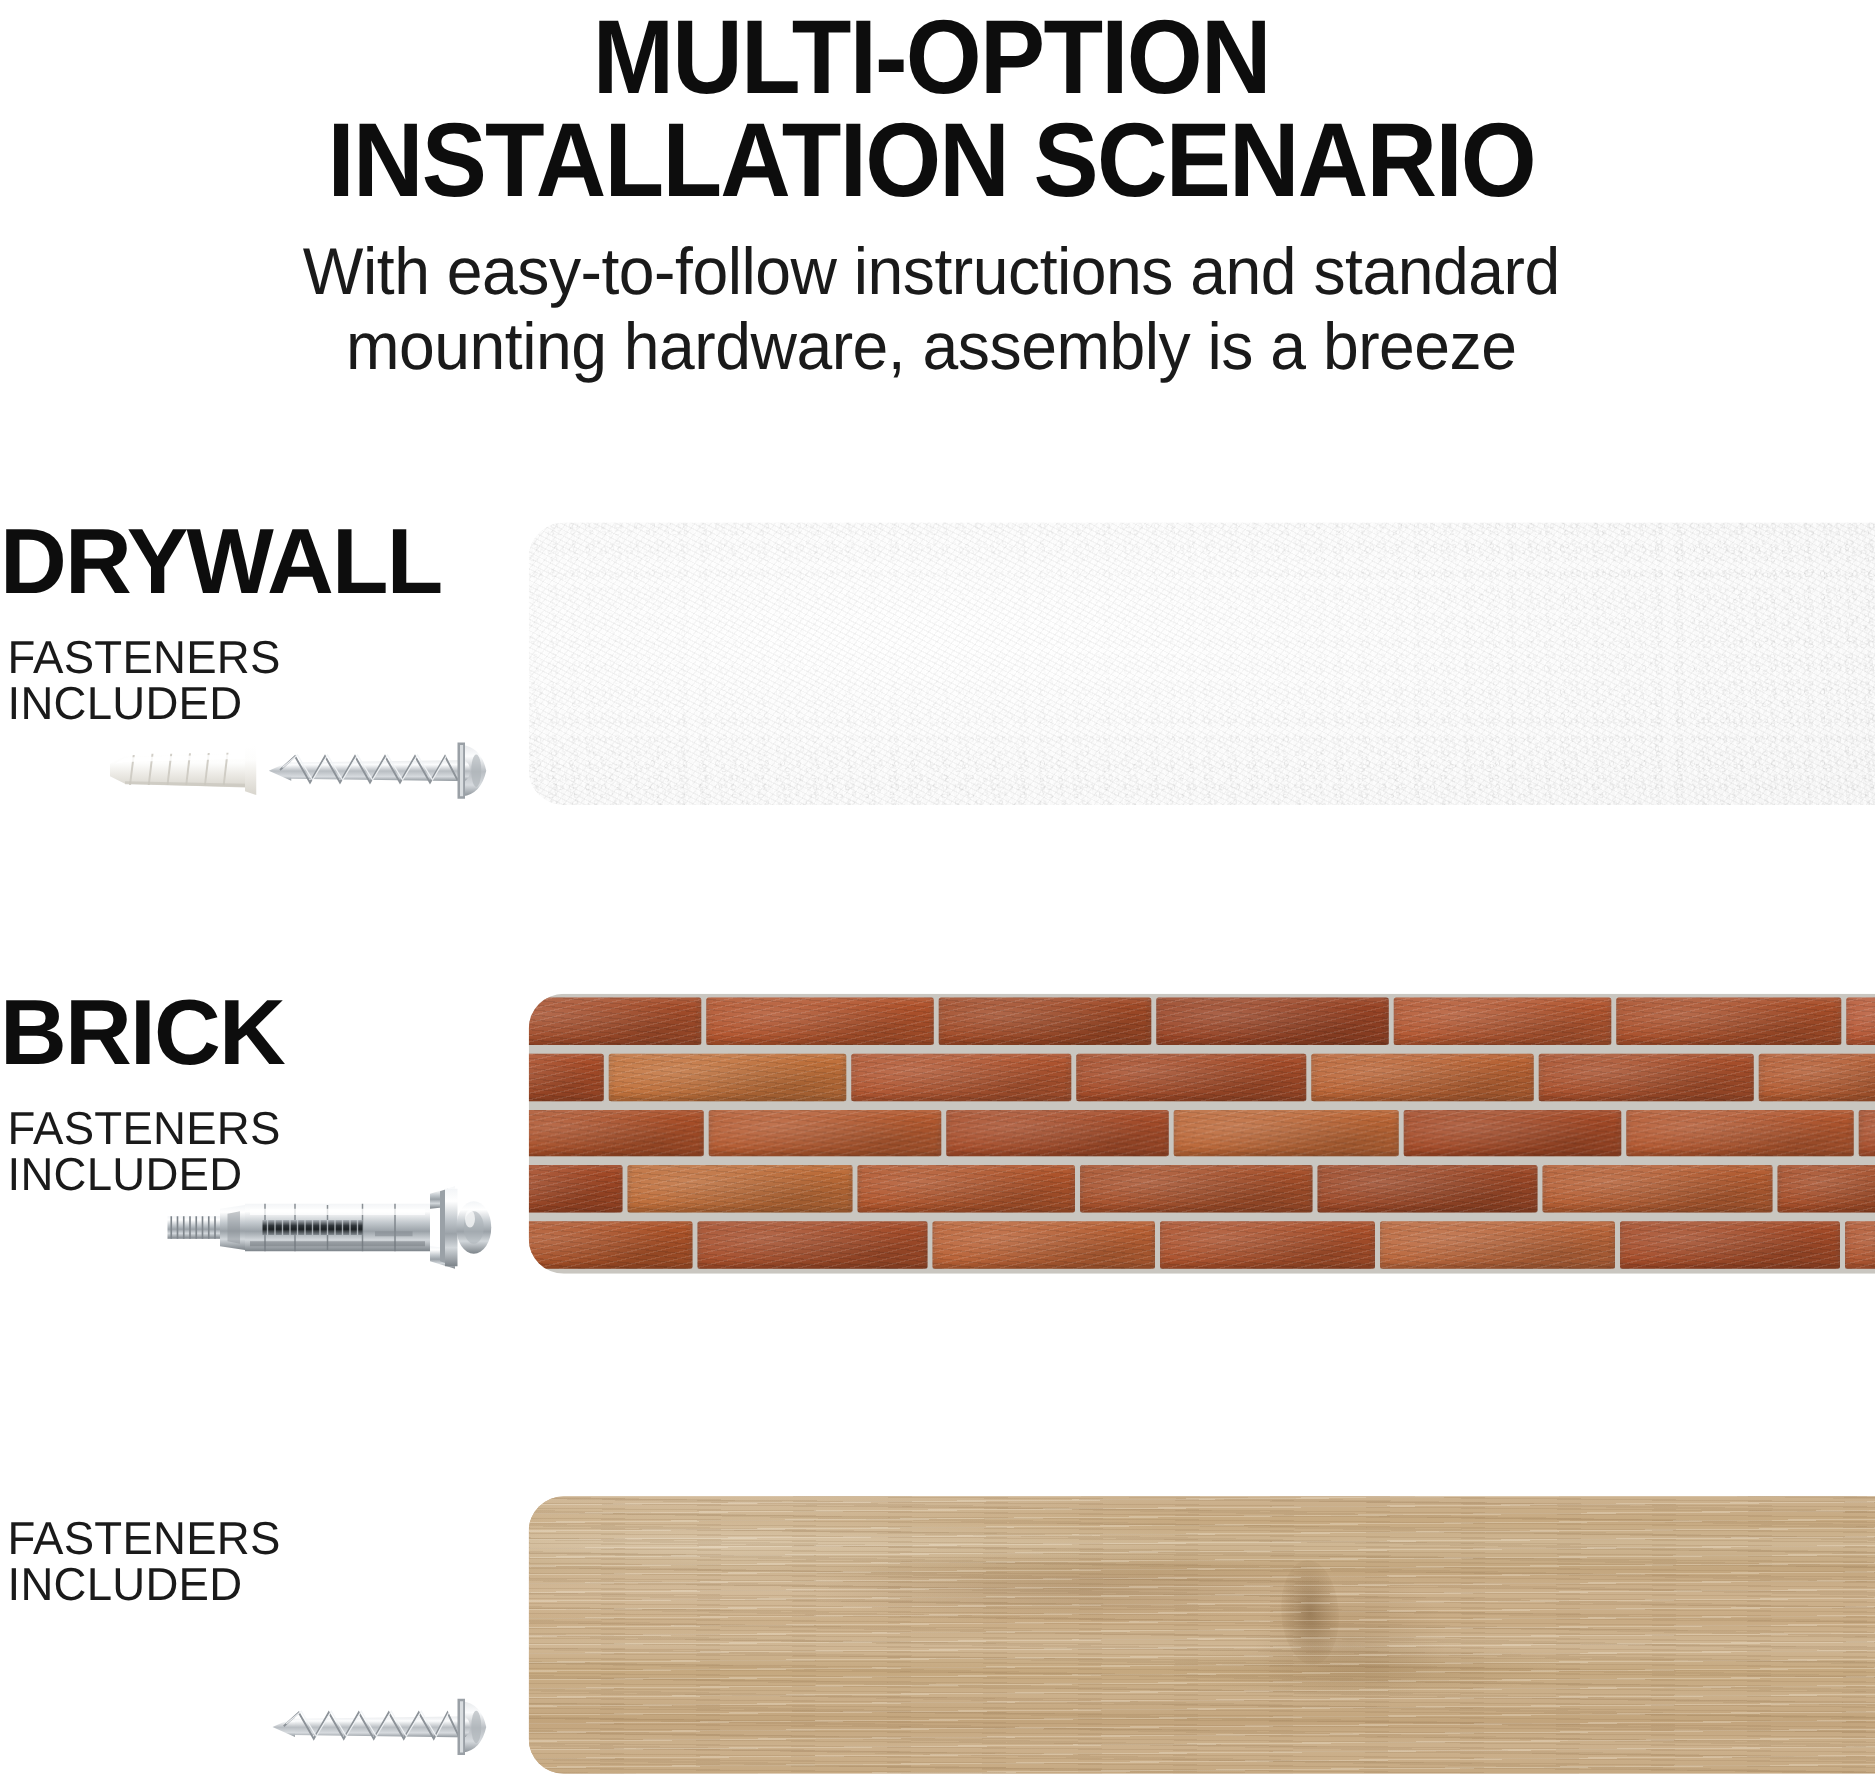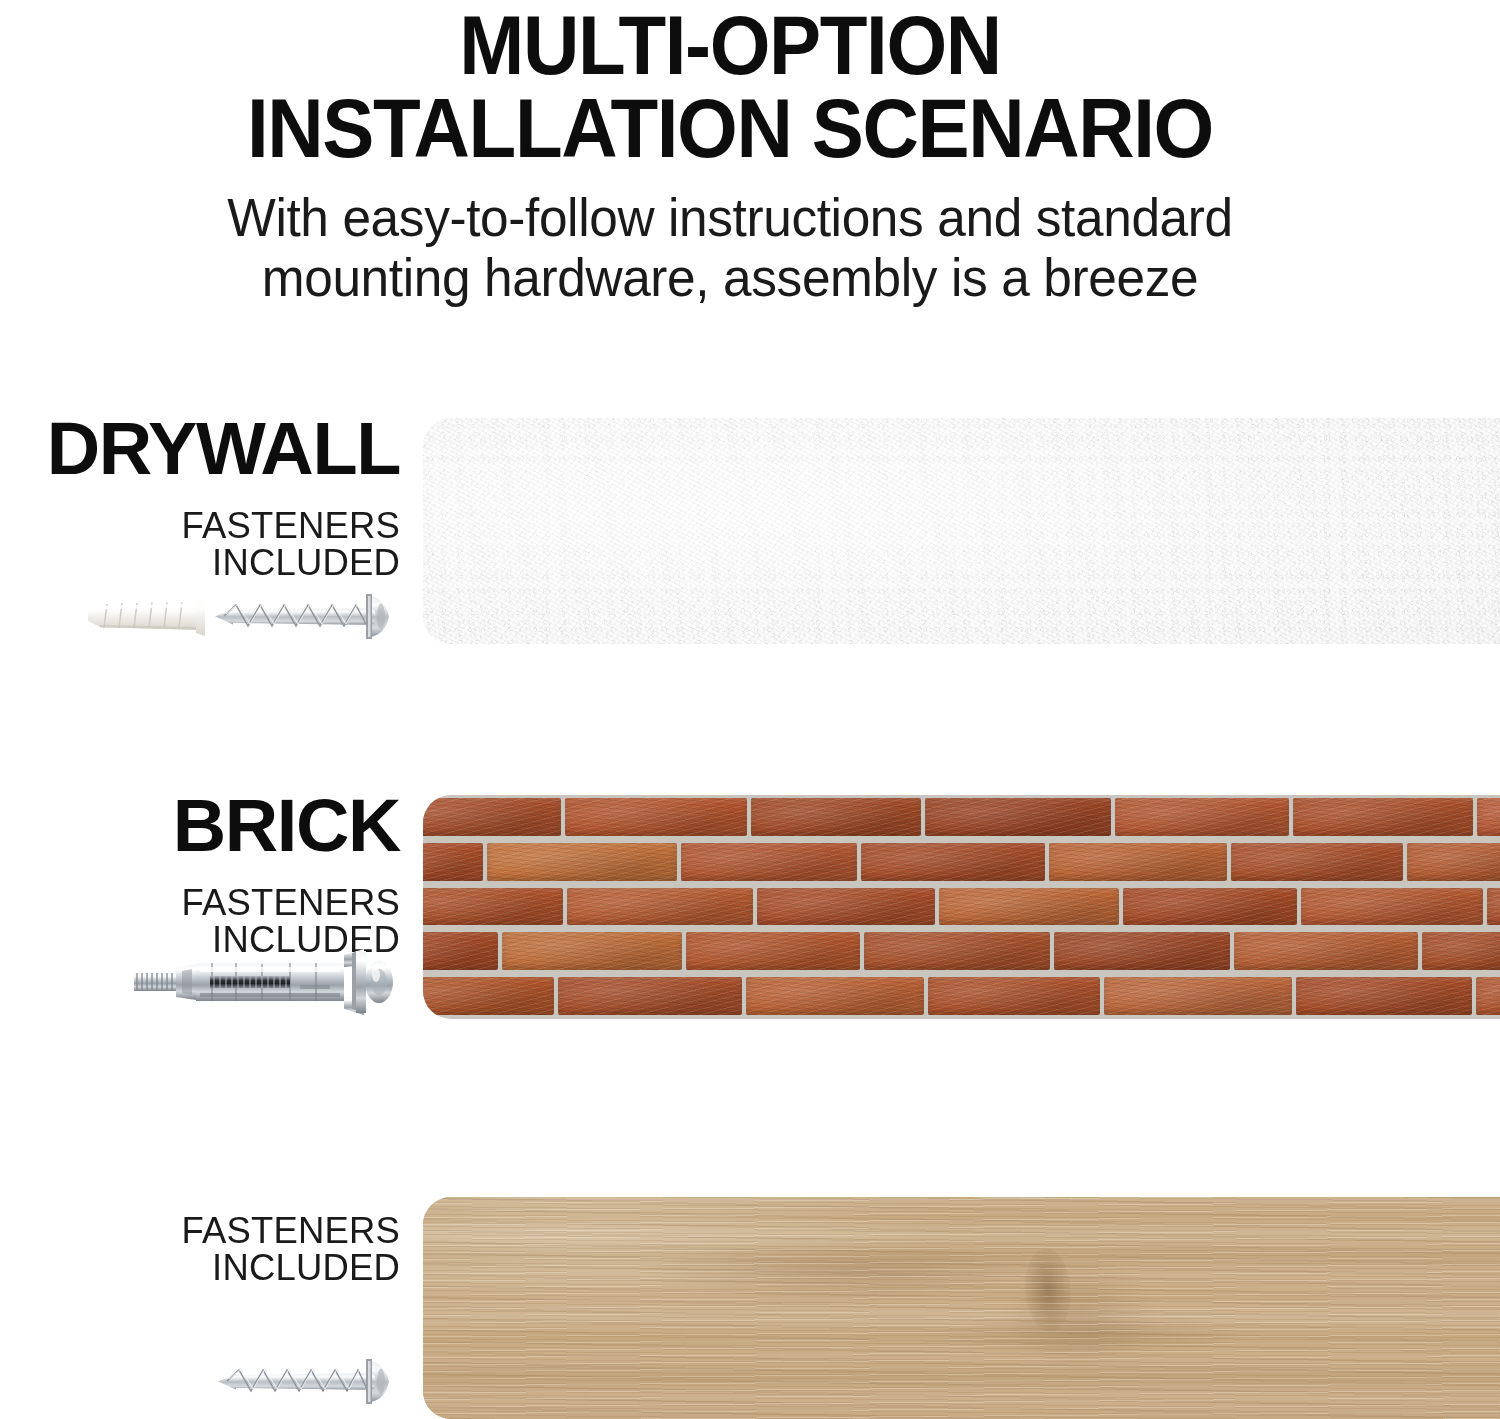--- a/index.html
+++ b/index.html
@@ -13,21 +13,21 @@
     position: relative;
     overflow: hidden;
     font-family: "Liberation Sans", sans-serif;
     color: #111111;
     -webkit-font-smoothing: antialiased;
   }
 
   
   .header {
     position: absolute;
-    left: 0;
+    left: 15px;
     top: 0;
     width: 1460px;
     text-align: center;
   }
   .headline {
     margin: 0;
     padding-top: 4px;
     font-family: "Liberation Sans", sans-serif;
     font-weight: 700;
     font-size: 84px;
@@ -62,21 +62,21 @@
   .row-drywall { top: 418px; height: 226px; }
   .row-brick   { top: 795px; height: 208px; padding-left: 20px; }
   .row-wood    { top: 1197px; height: 222px; }
 
   
   .label-col {
     position: absolute;
     left: 0;
     width: 400px;
     top: -6px;
-    text-align: right;
+    text-align: left;
   }
   .material-name {
     margin: 0;
     font-family: "Liberation Sans", sans-serif;
     font-weight: 700;
     font-size: 74px;
     line-height: 1.0;
     letter-spacing: -1.4px;
     color: #0d0d0d;
   }

